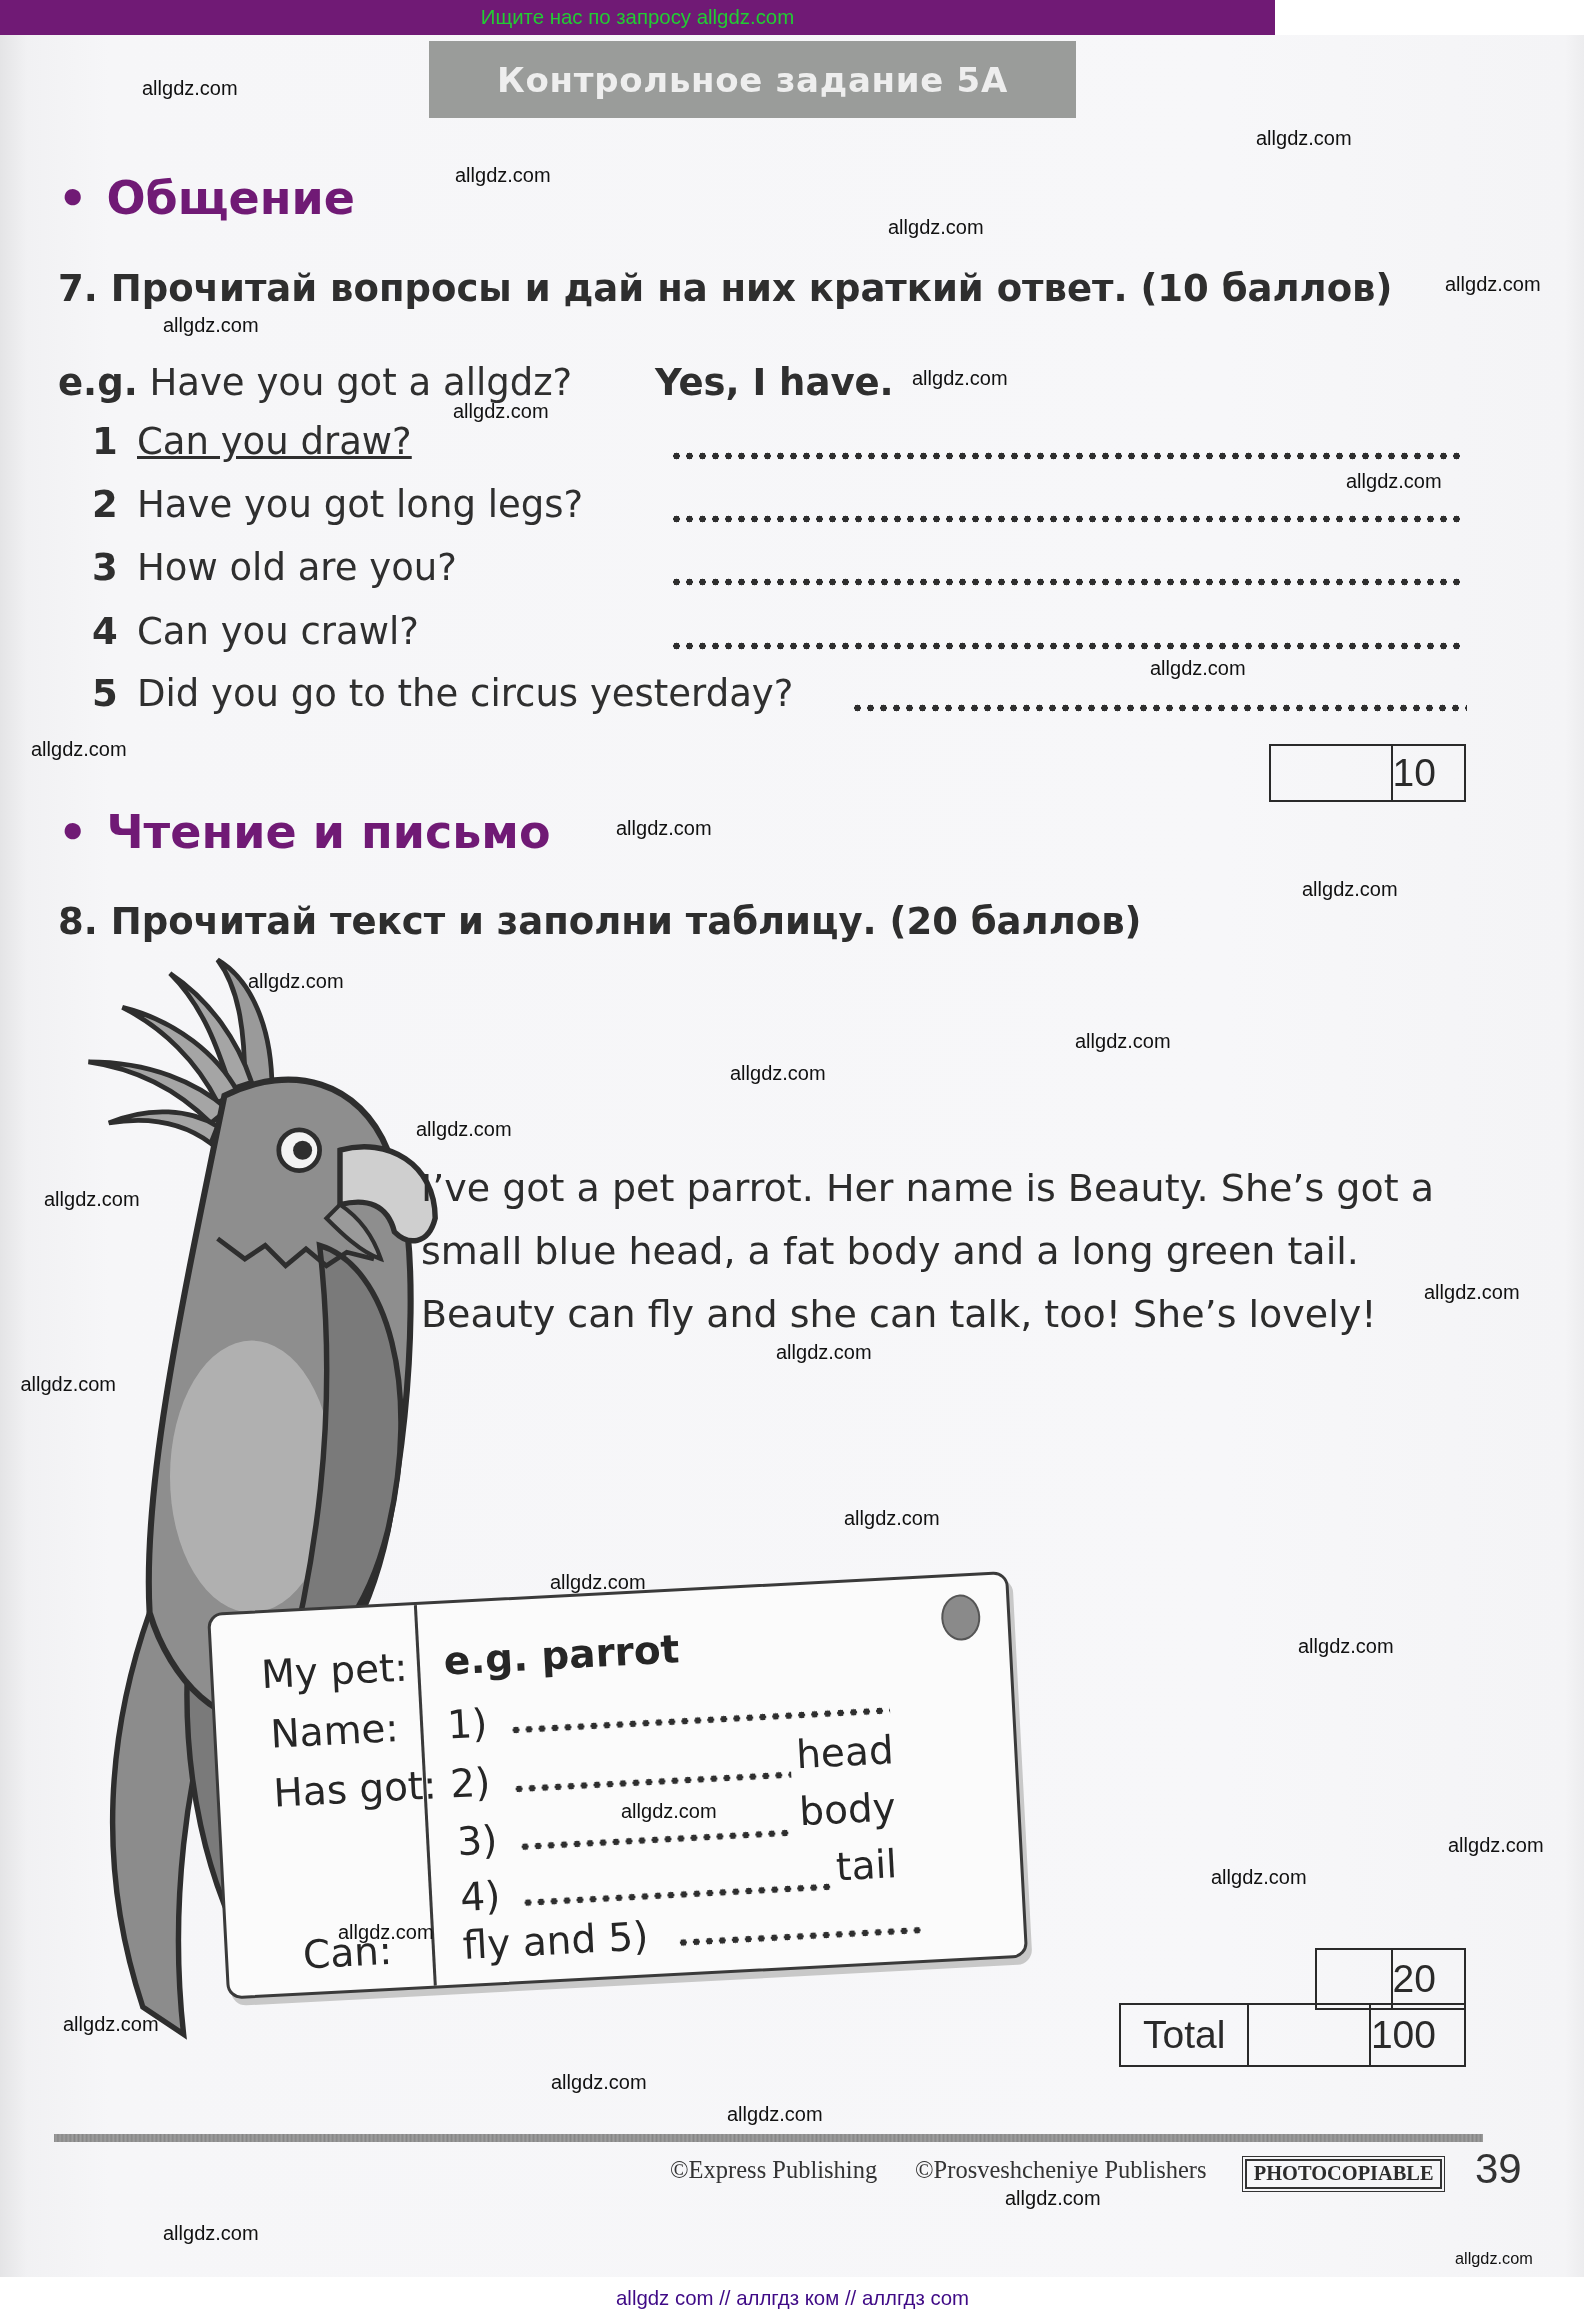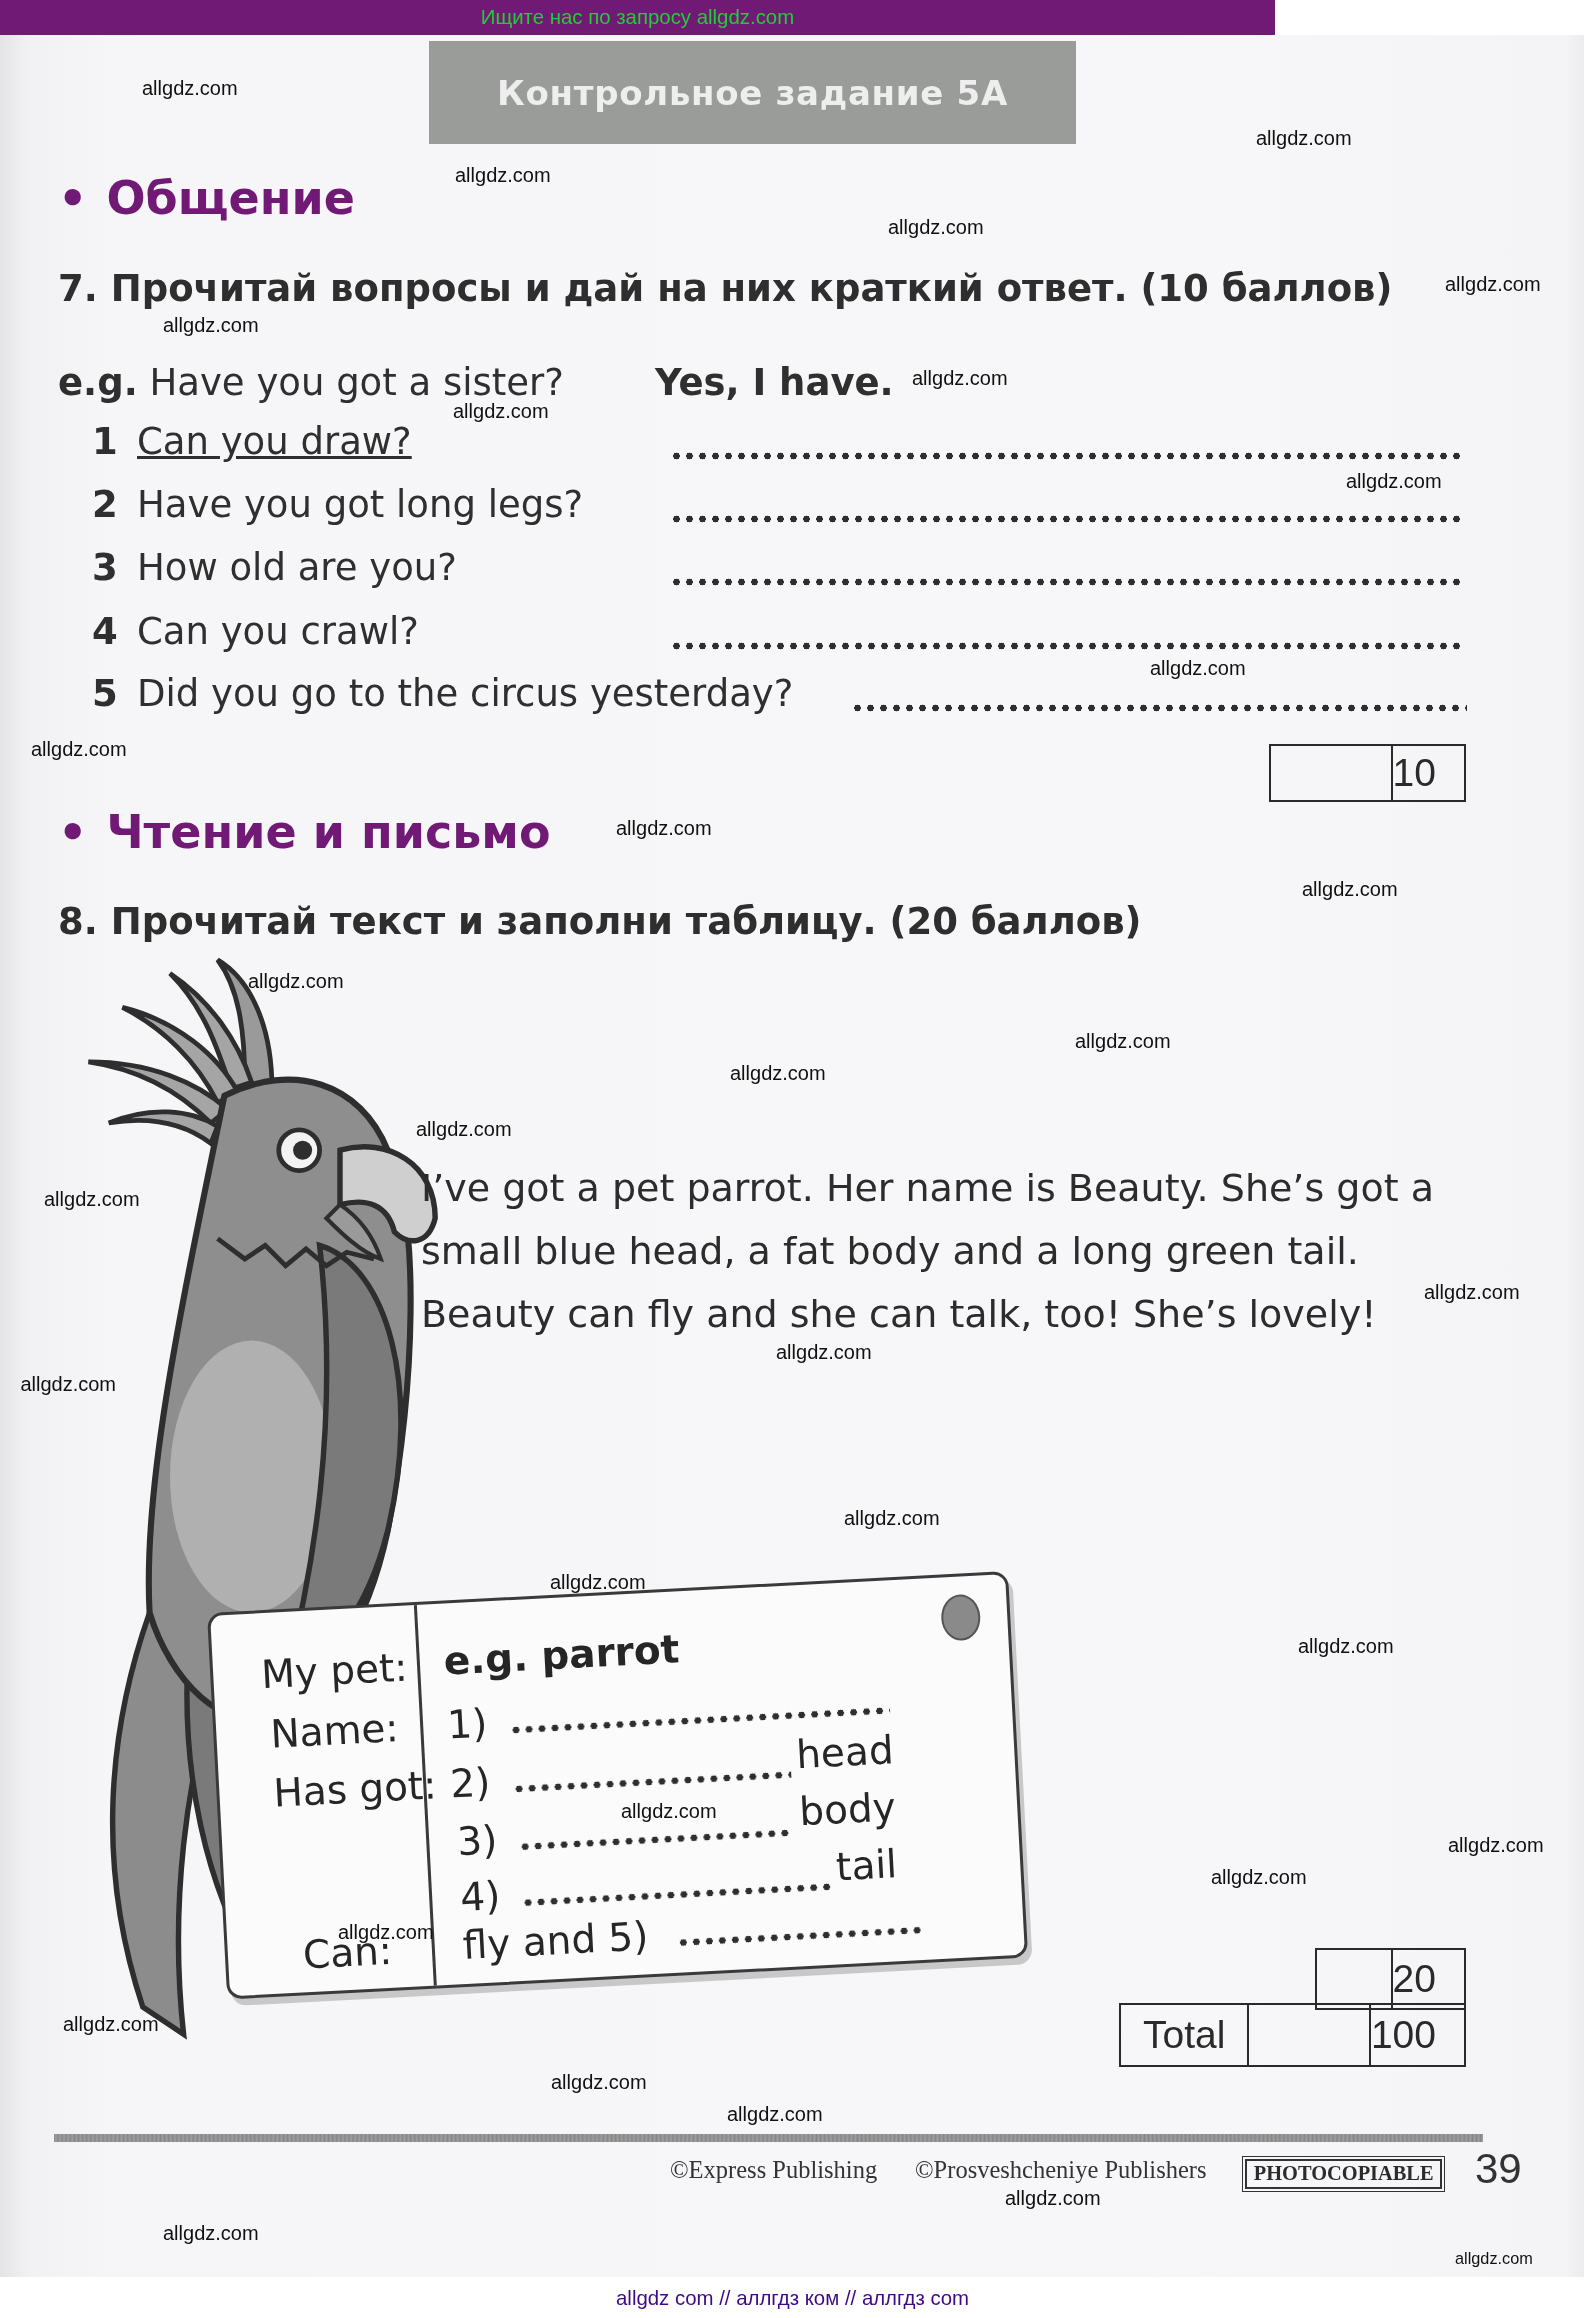--- a/index.html
+++ b/index.html
@@ -18,21 +18,21 @@
   .page {
     left:0; top:35px; width:1585px; height:2242px;
     background:linear-gradient(90deg,#e4e4e6 0px,#f1f1f3 27px,#f6f6f8 109px,#f7f7f9 1225px,#f4f4f6 1565px,#ececee 1585px);
   }
   .bottom-bar {
     left:0; top:2278px; width:1585px; height:41px; background:#ffffff;
     text-align:center; color:#3f0a86; font-family:"Liberation Sans", sans-serif;
     font-size:20.4px; line-height:41px;
   }
   .header-band {
-    left:429px; top:41px; width:647px; height:103px;
+    left:429px; top:41px; width:647px; height:77px;
     background:#9a9c9a;
     color:#eeeeee; font-size:34px; font-weight:bold;
     display:flex; align-items:center; justify-content:center;
     letter-spacing:0.7px;
   }
   .section-title {
     font-size:46px; font-weight:bold; color:#701a75;
   }
   .section-title .bullet { display:inline-block; margin-right:19px; }
   .task-title {
@@ -102,21 +102,21 @@
 </div>
 
 <div class="abs section-title" style="left:58px; top:171px;">
   <span class="bullet">•</span><span>Общение</span>
 </div>
 
 <div class="abs task-title" style="left:58px; top:267px;">7. Прочитай вопросы и дай на них краткий ответ. (10 баллов)</div>
 
 <div class="abs q-row" style="left:58px; top:361px;">
   <span class="eg-label">e.g.</span>
-  <span>Have you got a sister?</span>
+  <span>Have you got a allgdz?</span>
 </div>
 <div class="abs q-row answer-bold" style="left:655px; top:361px;">Yes, I have.</div>
 
 <div class="abs q-row" style="left:92px; top:420px;text-decoration:underline;">
   <span class="q-num">1</span><span>Can you draw?</span>
 </div>
 <div class="abs dots" style="left:670px; top:451px; width:796px;"></div>
 
 <div class="abs q-row" style="left:92px; top:483px;">
   <span class="q-num">2</span><span>Have you got long legs?</span>

